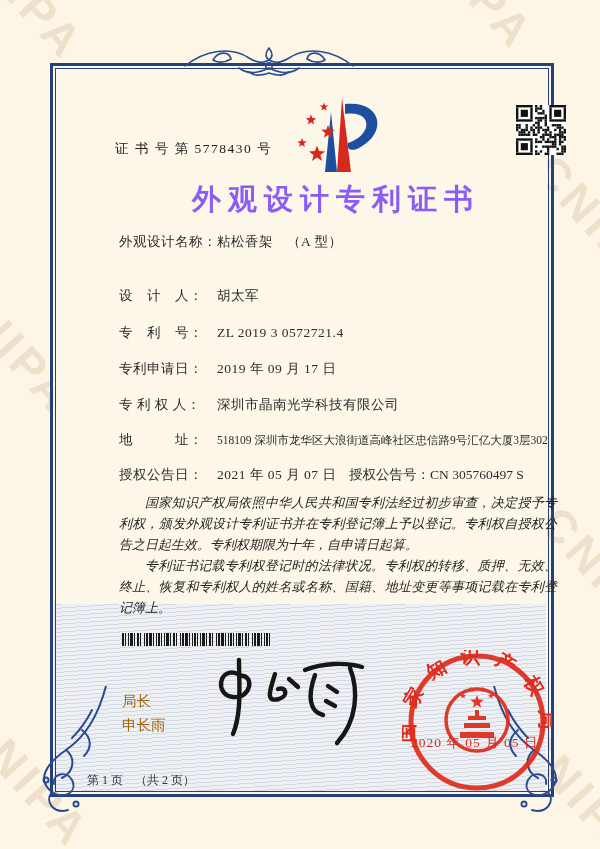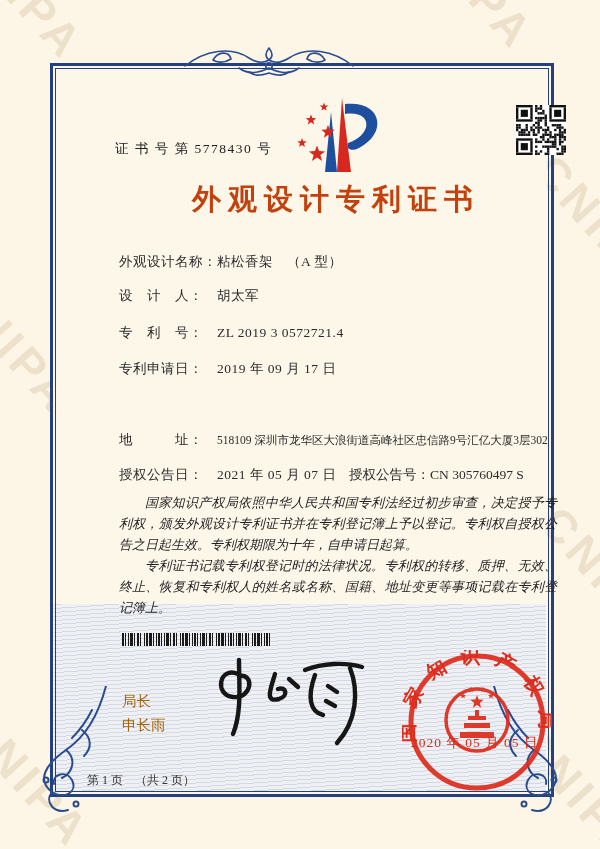--- a/index.html
+++ b/index.html
@@ -14,21 +14,21 @@
       background-image:repeating-linear-gradient(176deg,rgba(125,145,185,0.25) 0px,rgba(125,145,185,0.25) 1px,rgba(255,255,255,0) 1px,rgba(255,255,255,0) 4px);}
   .border-outer{position:absolute;z-index:4;left:50px;top:63px;width:498px;height:728px;
       border:3px solid #24417e;}
   .border-inner{position:absolute;left:2px;top:2px;right:2px;bottom:2px;border:1px solid #24417e;}
   .ornament,.flourish{position:absolute;z-index:5;}
   .content{position:absolute;z-index:6;left:0;top:0;width:600px;height:849px;margin-left:37px;}
   .cert-no{position:absolute;left:78px;top:140px;font-size:13.5px;letter-spacing:1.5px;color:#222;}
   .logo{position:absolute;left:250px;top:92px;}
   .qr{position:absolute;left:479px;top:105px;}
   .title{position:absolute;left:50px;top:180px;width:498px;text-align:center;
-      font-size:29px;font-weight:700;letter-spacing:7px;color:#c2410c;}
+      font-size:29px;font-weight:700;letter-spacing:7px;color:#8b5cf6;}
   .frow{position:absolute;left:82px;font-size:13.5px;letter-spacing:0.5px;white-space:nowrap;}
   .frow .lab{display:inline-block;width:98px;}
   .addr-val{font-size:11.5px;letter-spacing:0;}
   .grant2{position:absolute;left:312px;font-size:13.5px;white-space:nowrap;}
   .paras{position:absolute;left:82px;top:492px;width:438px;font-size:13px;line-height:21px;
       font-style:italic;color:#1f1f1f;text-align:justify;}
   .paras p{margin:0;text-indent:2em;}
   .barcode{position:absolute;left:85px;top:633px;}
   .officer{position:absolute;left:85px;font-family:"Liberation Sans","DejaVu Sans",sans-serif;
       font-size:14.5px;font-weight:500;color:#a16207;}
@@ -263,31 +263,34 @@
           <rect x="28.57" y="47.62" width="2.38" height="2.38"></rect>
           <rect x="30.95" y="47.62" width="2.38" height="2.38"></rect>
           <rect x="40.48" y="47.62" width="2.38" height="2.38"></rect>
           <rect x="42.86" y="47.62" width="2.38" height="2.38"></rect>
           <rect x="45.24" y="47.62" width="2.38" height="2.38"></rect>
         </g>
     </svg>
 
     <div class="title">外观设计专利证书</div>
 
-    <div class="frow" style="top:253px;text-align:right;">
+    <div class="frow" style="top:233px;text-align:right;">
       <span class="lab">外观设计名称：</span><span>粘松香架　（A 型）</span>
     </div>
     <div class="frow" style="top:287px;">
       <span class="lab">设　计　人：</span><span>胡太军</span>
     </div>
     <div class="frow" style="top:324px;">
       <span class="lab">专　利　号：</span><span>ZL 2019 3 0572721.4</span>
     </div>
     <div class="frow" style="top:360px;">
       <span class="lab">专利申请日：</span><span>2019 年 09 月 17 日</span>
+    </div>
+    <div class="frow" style="top:396px;">
+      <span class="lab">专 利 权 人：</span><span>深圳市晶南光学科技有限公司</span>
     </div>
     <div class="frow" style="top:431px;">
       <span class="lab">地　　　址：</span><span class="addr-val">518109 深圳市龙华区大浪街道高峰社区忠信路9号汇亿大厦3层302</span>
     </div>
     <div class="frow" style="top:466px;">
       <span class="lab">授权公告日：</span><span>2021 年 05 月 07 日</span>
     </div>
     <div class="grant2" style="top:466px;">
       <span>授权公告号：</span><span>CN 305760497 S</span>
     </div>

